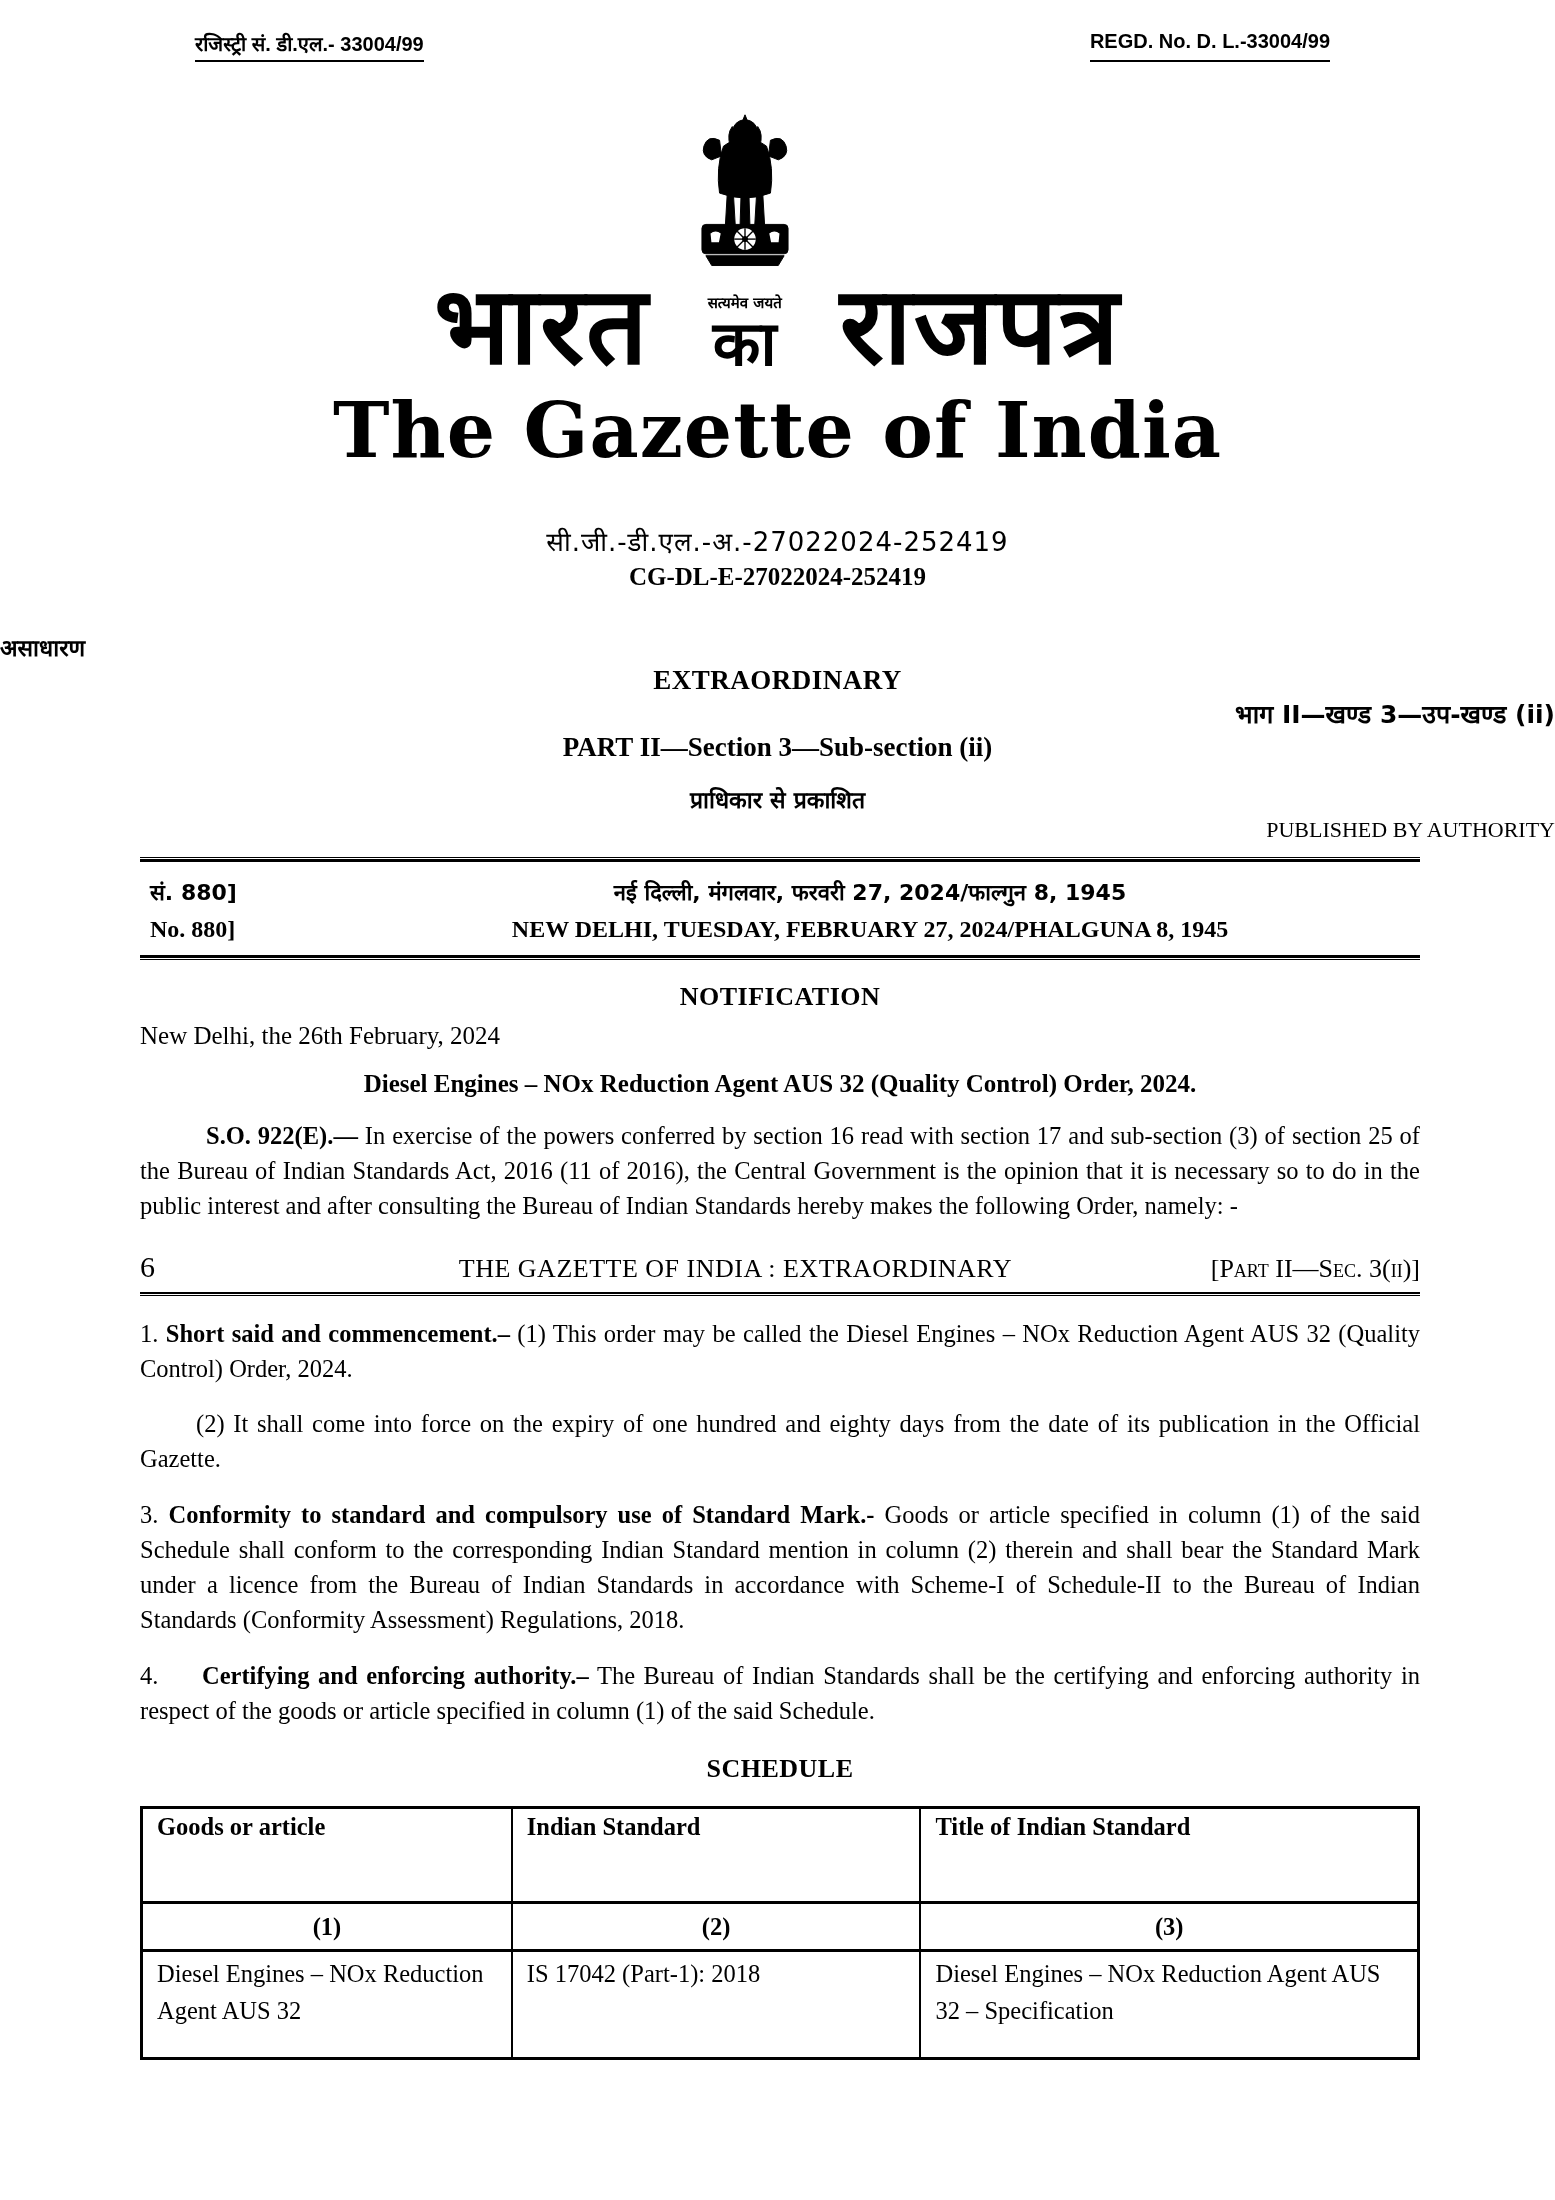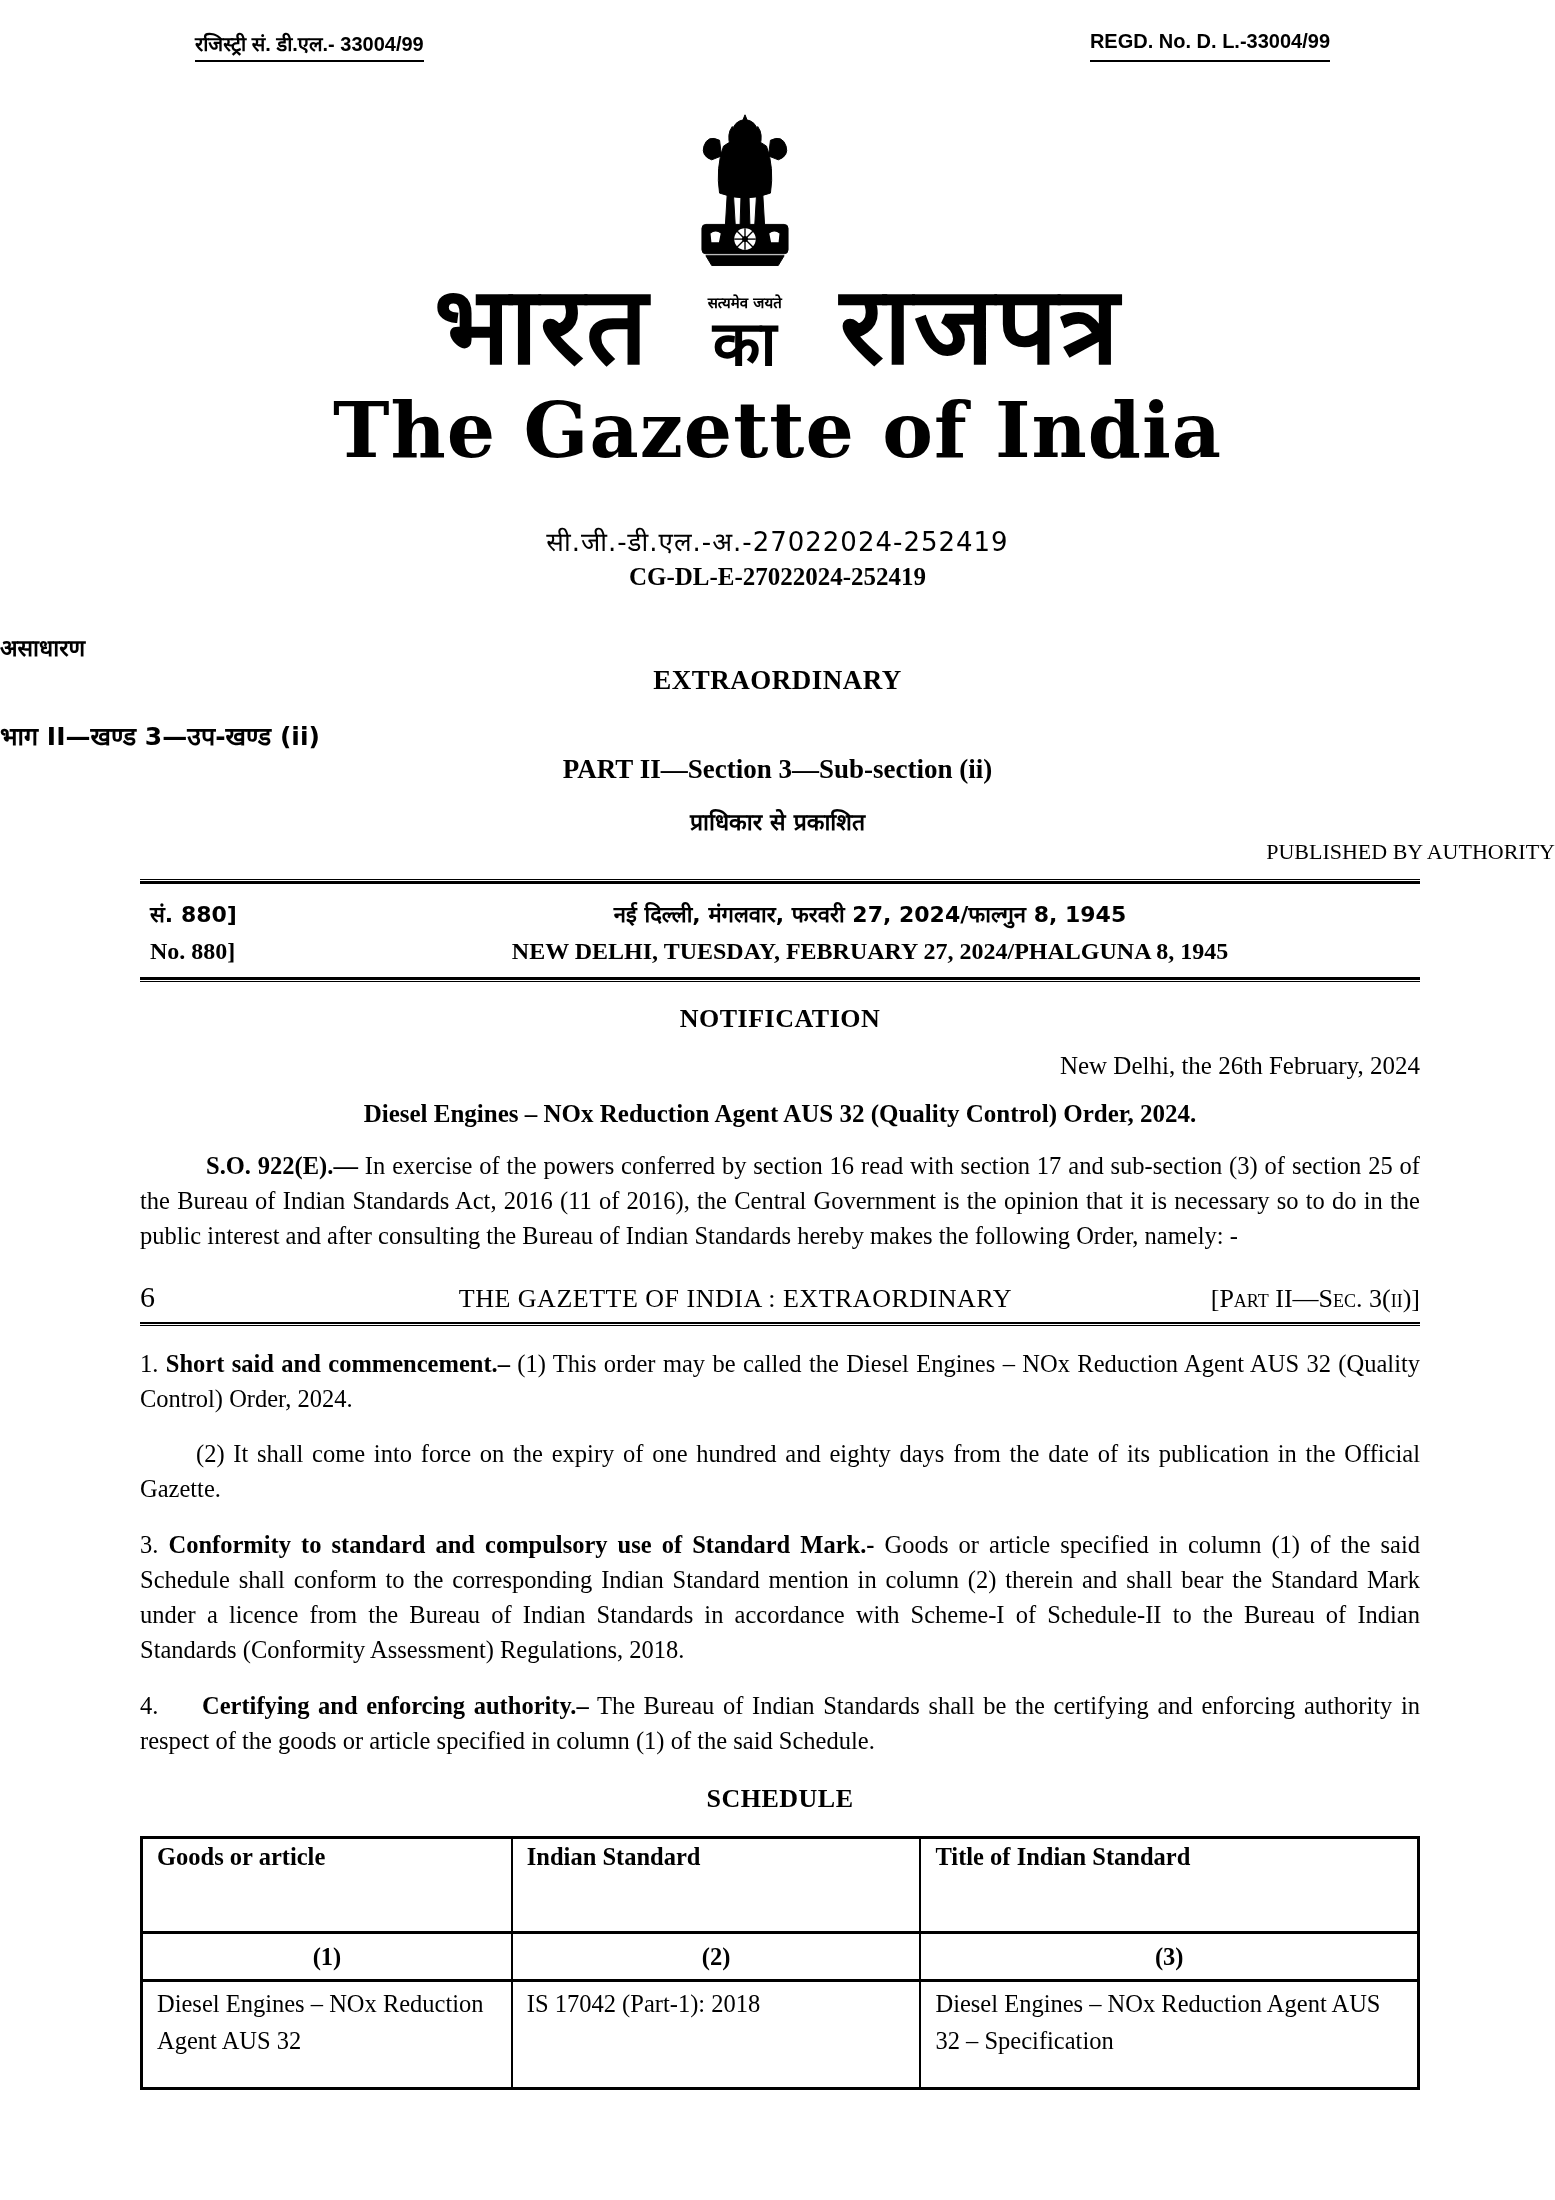--- a/index.html
+++ b/index.html
@@ -23,40 +23,40 @@
   .gazette-en {
     text-align:center; font-family:"DejaVu Serif", serif; font-weight:bold;
     font-size:76px; margin-top:14px; letter-spacing:1px;
   }
   
   .code-hi { text-align:center; font-family:"DejaVu Sans", sans-serif; font-size:26px; margin-top:48px; letter-spacing:1px;}
   .code-en { text-align:center; font-family:"Liberation Serif", serif; font-weight:bold; font-size:25px; margin-top:4px; }
   
   .xo-hi  { font-family:"DejaVu Sans", sans-serif; font-weight:bold; font-size:23px; margin-top:40px; }
   .xo-en  { text-align:center; font-weight:bold; font-size:27px; margin-top:2px; letter-spacing:0.5px; }
-  .part-hi { text-align:left; font-family:"DejaVu Sans", sans-serif; font-weight:bold; font-size:25px; margin-top:22px; }
+  .part-hi { text-align:right; font-family:"DejaVu Sans", sans-serif; font-weight:bold; font-size:25px; }
   .part-en { text-align:center; font-weight:bold; font-size:27px; margin-top:2px; }
   .auth-hi { text-align:center; font-family:"DejaVu Sans", sans-serif; font-weight:bold; font-size:23px; margin-top:20px; }
   .auth-en { text-align:right; font-weight:normal; font-size:22px; margin-top:2px; }
   
   .content { margin:0 135px 0 140px; }
   .rule-double-a { margin-top:14px; height:5px; border-top:1px solid #000; border-bottom:3px solid #000; }
   .rule-double-b { margin-top:12px; height:5px; border-top:3px solid #000; border-bottom:1px solid #000; }
   .rule-double-c { margin-top:8px;  height:4px; border-top:2px solid #000; border-bottom:1px solid #000; }
   
   .issue-row { display:flex; align-items:baseline; padding:0 10px; }
   .issue-row.first { margin-top:14px; }
   .issue-row.second { margin-top:10px; }
   .issue-no { width:180px; font-weight:bold; font-size:24px; }
   .issue-no.hi { font-family:"DejaVu Sans", sans-serif; font-size:22px; }
   .issue-date { flex:1; text-align:center; font-weight:bold; font-size:24px; }
   .issue-date.hi { font-family:"DejaVu Sans", sans-serif; font-size:22px; }
   
   .notif-head { text-align:center; font-weight:bold; font-size:26px; margin-top:22px; letter-spacing:0.5px; }
-  .place-date { text-align:right; font-size:25px; margin-top:18px; }
+  .place-date { text-align:left; font-size:25px; margin-top:10px; }
   .order-title { text-align:center; font-weight:bold; font-size:25px; margin-top:20px; }
   p.body-par { font-size:24.5px; line-height:1.44; text-align:justify; margin-top:20px; }
   .ind-so { text-indent:66px; }
   .ind-sub { text-indent:56px; }
   b.lead { font-weight:bold; }
   .num4 { display:inline-block; width:62px; }
   
   .run-head { display:flex; align-items:baseline; margin-top:26px; }
   .run-page { font-size:30px; width:120px; }
   .run-center { flex:1; text-align:center; font-size:26px; letter-spacing:0.5px; }

